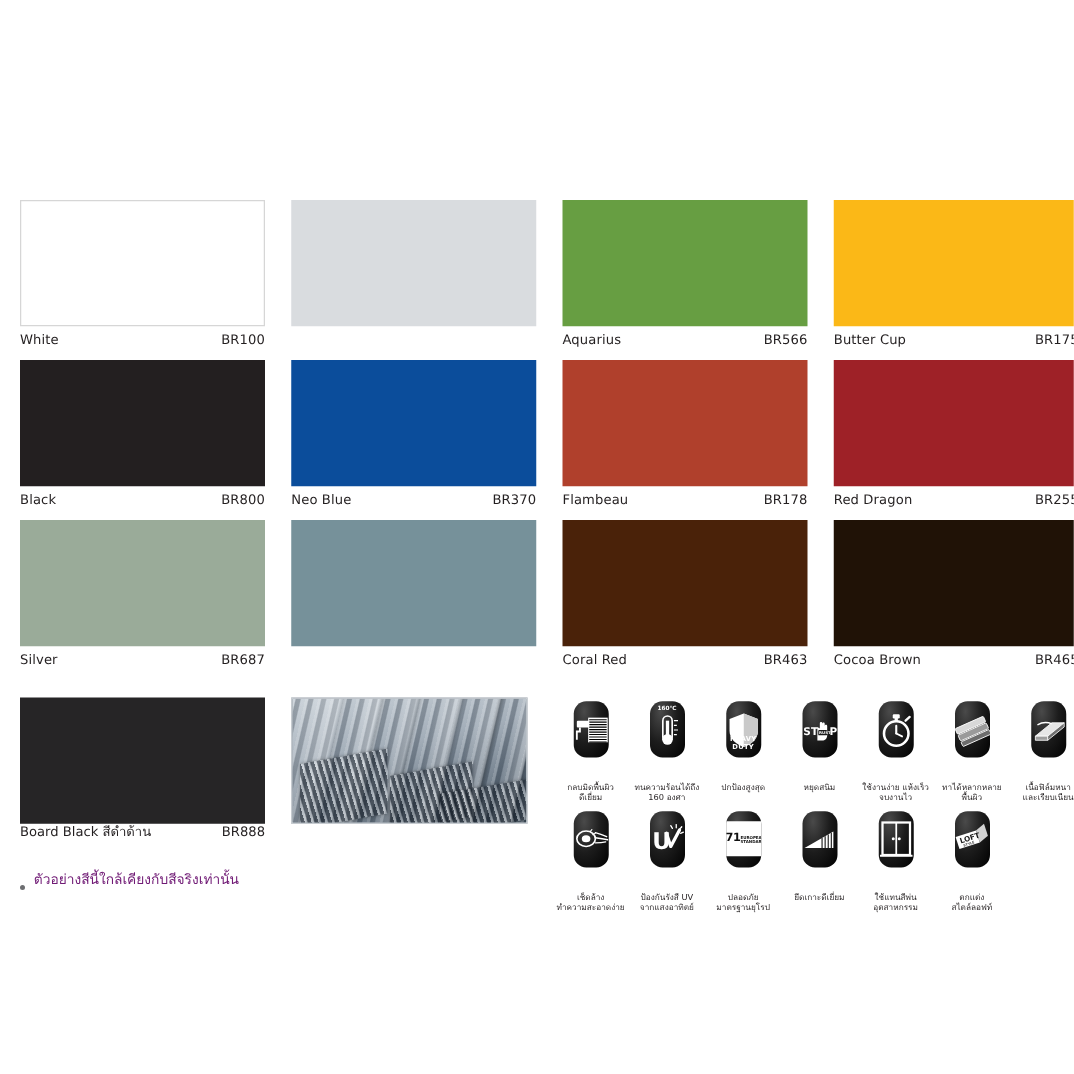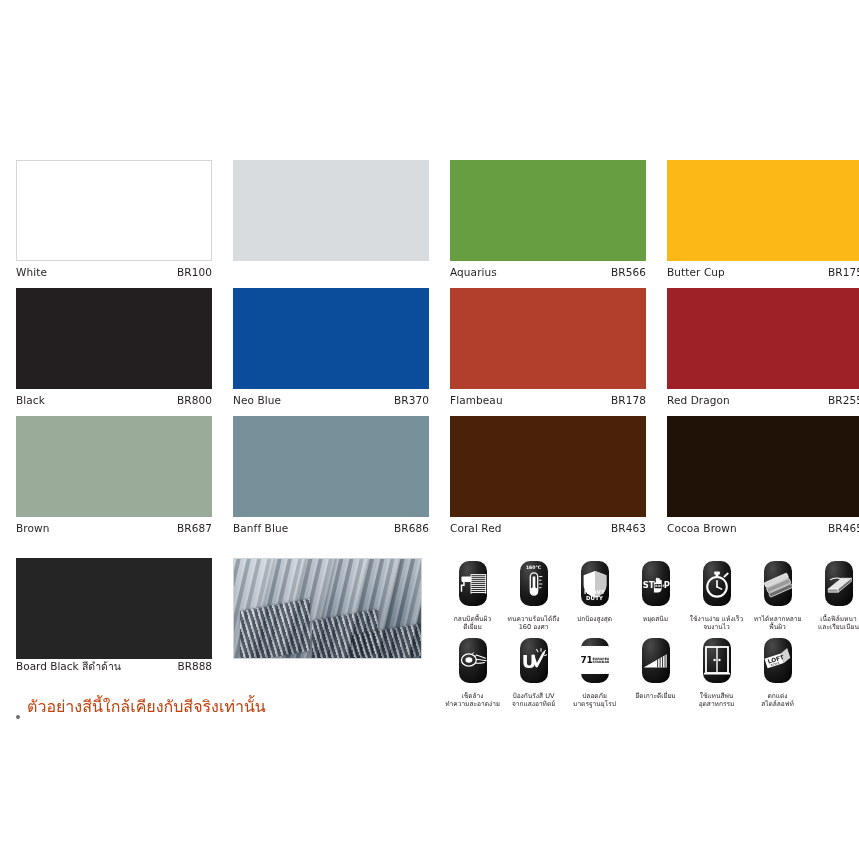--- a/index.html
+++ b/index.html
@@ -121,22 +121,22 @@
     line-height: 14px;
     padding-top: 0;
     color: #231f20;
     white-space: nowrap;
   }
   .note {
     display: flex;
     align-items: flex-end;
     gap: 7px;
     margin-top: 21px;
-    font-size: 16px;
-    color: #c2410c;
+    font-size: 11px;
+    color: #701a75;
   }
   .note-bullet {
     width: 4px; height: 4px;
     border-radius: 50%;
     background: #6d6e71;
     flex: 0 0 auto;
   }
 
   
   .features {
@@ -165,21 +165,21 @@
       radial-gradient(ellipse at 30% 18%, #4a4a4a 0%, #1c1c1c 48%, #000000 100%);
     position: relative;
     overflow: hidden;
     display: flex;
     align-items: center;
     justify-content: center;
     flex: 0 0 auto;
   }
   .feat-badge svg { display: block; }
   .feat-label {
-    margin-top: 9px;
+    margin-top: 20px;
     font-size: 6.6px;
     line-height: 8.4px;
     text-align: center;
     color: #231f20;
     width: 58px;
   }
 
   .en71-box {
     width: 30px; height: 28px;
     background: #ffffff;
@@ -266,30 +266,26 @@
       <div class="swatch-cell">
         <div class="swatch-chip" style="background: rgb(158, 33, 39);"></div>
         <div class="swatch-caption">
           <span class="swatch-name">Red Dragon</span>
           <span class="swatch-code">BR255</span>
         </div>
       </div>
       <div class="swatch-cell">
         <div class="swatch-chip" style="background: rgb(154, 171, 153);"></div>
         <div class="swatch-caption">
-          <span class="swatch-name">Brown</span>
+          <span class="swatch-name">Silver</span>
           <span class="swatch-code">BR687</span>
         </div>
       </div>
       <div class="swatch-cell">
         <div class="swatch-chip" style="background: rgb(118, 145, 154);"></div>
-        <div class="swatch-caption">
-          <span class="swatch-name">Banff Blue</span>
-          <span class="swatch-code">BR686</span>
-        </div>
       </div>
       <div class="swatch-cell">
         <div class="swatch-chip" style="background: rgb(74, 34, 9);"></div>
         <div class="swatch-caption">
           <span class="swatch-name">Coral Red</span>
           <span class="swatch-code">BR463</span>
         </div>
       </div>
       <div class="swatch-cell">
         <div class="swatch-chip" style="background: rgb(32, 18, 6);"></div>

